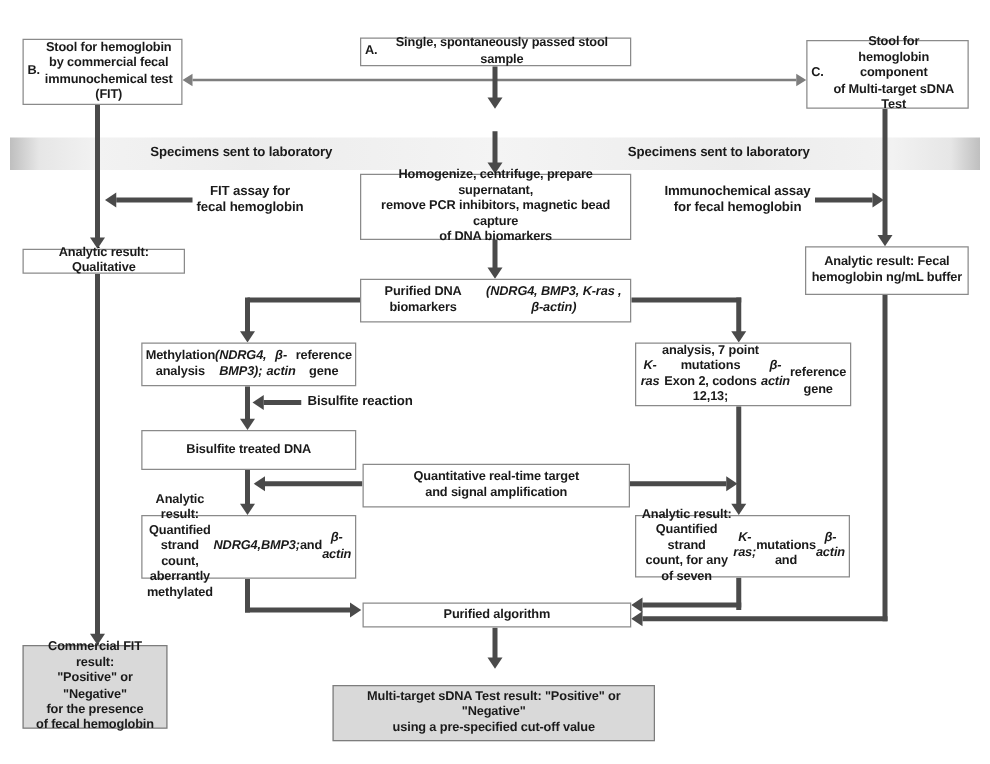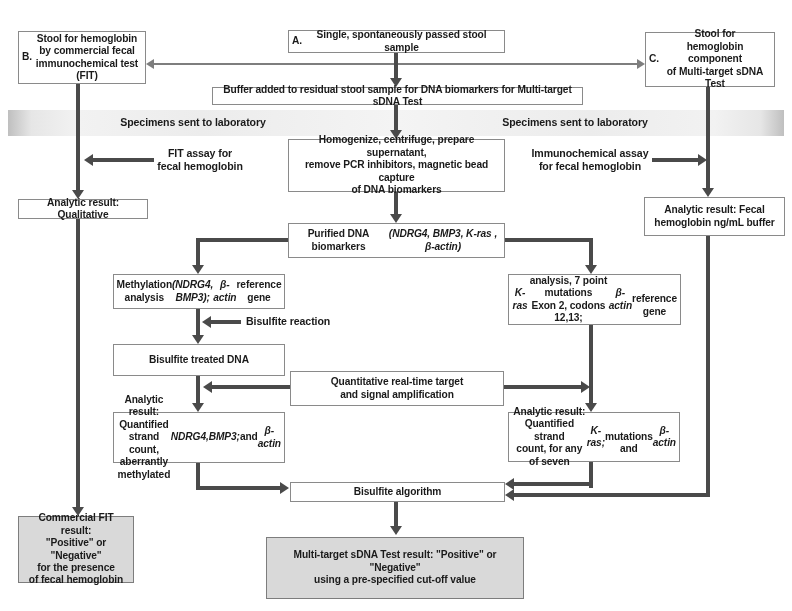--- a/index.html
+++ b/index.html
@@ -45,36 +45,35 @@
 <div class="stage">
 
   <div class="band">
     <span class="lbl" style="left:87px;width:196px;">Specimens sent to laboratory</span>
     <span class="lbl" style="left:462px;width:210px;">Specimens sent to laboratory</span>
   </div>
 
   <div class="box" style="left:18px;top:31px;width:128px;height:53px;"><b>B.</b> Stool for hemoglobin<br>by commercial fecal<br>immunochemical test (FIT)</div>
   <div class="box" style="left:288px;top:30px;width:217px;height:23px;"><b>A.</b> Single, spontaneously passed stool sample</div>
   <div class="box" style="left:645px;top:32px;width:130px;height:55px;"><b>C.</b> Stool for<br>hemoglobin component<br>of Multi-target sDNA Test</div>
-  <div class="box" style="left:212px;top:87px;width:371px;height:18px;">Buffer added to residual stool sample for DNA biomarkers for Multi-target sDNA Test</div>
 
   <div class="box" style="left:18px;top:199px;width:130px;height:20px;">Analytic result: Qualitative</div>
   <div class="box" style="left:288px;top:139px;width:217px;height:53px;">Homogenize, centrifuge, prepare supernatant,<br>remove PCR inhibitors, magnetic bead capture<br>of DNA biomarkers</div>
-  <div class="box" style="left:644px;top:197px;width:141px;height:39px;">Analytic result: Fecal<br>hemoglobin ng/mL buffer</div>
+  <div class="box" style="left:644px;top:197px;width:131px;height:39px;">Analytic result: Fecal<br>hemoglobin ng/mL buffer</div>
   <div class="box" style="left:288px;top:223px;width:217px;height:35px;">Purified DNA biomarkers<br><i>(NDRG4, BMP3, K-ras , β-actin)</i></div>
   <div class="box" style="left:113px;top:274px;width:172px;height:35px;align-items:center;">Methylation analysis <i>(NDRG4, BMP3);</i><br><i>β-actin</i> reference gene</div>
   <div class="box" style="left:508px;top:274px;width:173px;height:51px;"><i>K-ras</i> analysis, 7 point mutations<br>Exon 2, codons 12,13; <i>β-actin</i><br>reference gene</div>
   <div class="box" style="left:113px;top:344px;width:172px;height:32px;">Bisulfite treated DNA</div>
   <div class="box" style="left:290px;top:371px;width:214px;height:35px;">Quantitative real-time target<br>and signal amplification</div>
   <div class="box" style="left:113px;top:412px;width:172px;height:51px;">Analytic result: Quantified strand<br>count, aberrantly methylated <i>NDRG4,</i><br><i>BMP3;</i> and <i>β-actin</i></div>
   <div class="box" style="left:508px;top:412px;width:172px;height:50px;">Analytic result: Quantified strand<br>count, for any of seven <i>K-ras;</i><br>mutations and <i>β-actin</i></div>
-  <div class="box" style="left:290px;top:482px;width:215px;height:20px;">Bisulfite algorithm</div>
+  <div class="box" style="left:290px;top:482px;width:215px;height:20px;">Purified algorithm</div>
 
   <div class="box shaded" style="left:18px;top:516px;width:116px;height:67px;">Commercial FIT result:<br>"Positive" or "Negative"<br>for the presence<br>of fecal hemoglobin</div>
-  <div class="box shaded" style="left:266px;top:537px;width:258px;height:62px;">Multi-target sDNA Test result: "Positive" or "Negative"<br>using a pre-specified cut-off value</div>
+  <div class="box shaded" style="left:266px;top:548px;width:258px;height:45px;">Multi-target sDNA Test result: "Positive" or "Negative"<br>using a pre-specified cut-off value</div>
 
   <div class="lbl" style="left:525px;top:147px;width:130px;">Immunochemical assay
 for fecal hemoglobin</div>
   <div class="lbl" style="left:152px;top:147px;width:96px;">FIT assay for
 fecal hemoglobin</div>
   <div class="lbl" style="left:246px;top:315px;white-space:nowrap;">Bisulfite reaction</div>
 
   <div class="thinline" style="left:154px;top:63px;width:483px;"></div>
   <div class="ah tleft" style="left:146px;top:59px;"></div>
   <div class="ah tright" style="left:637px;top:59px;"></div>

